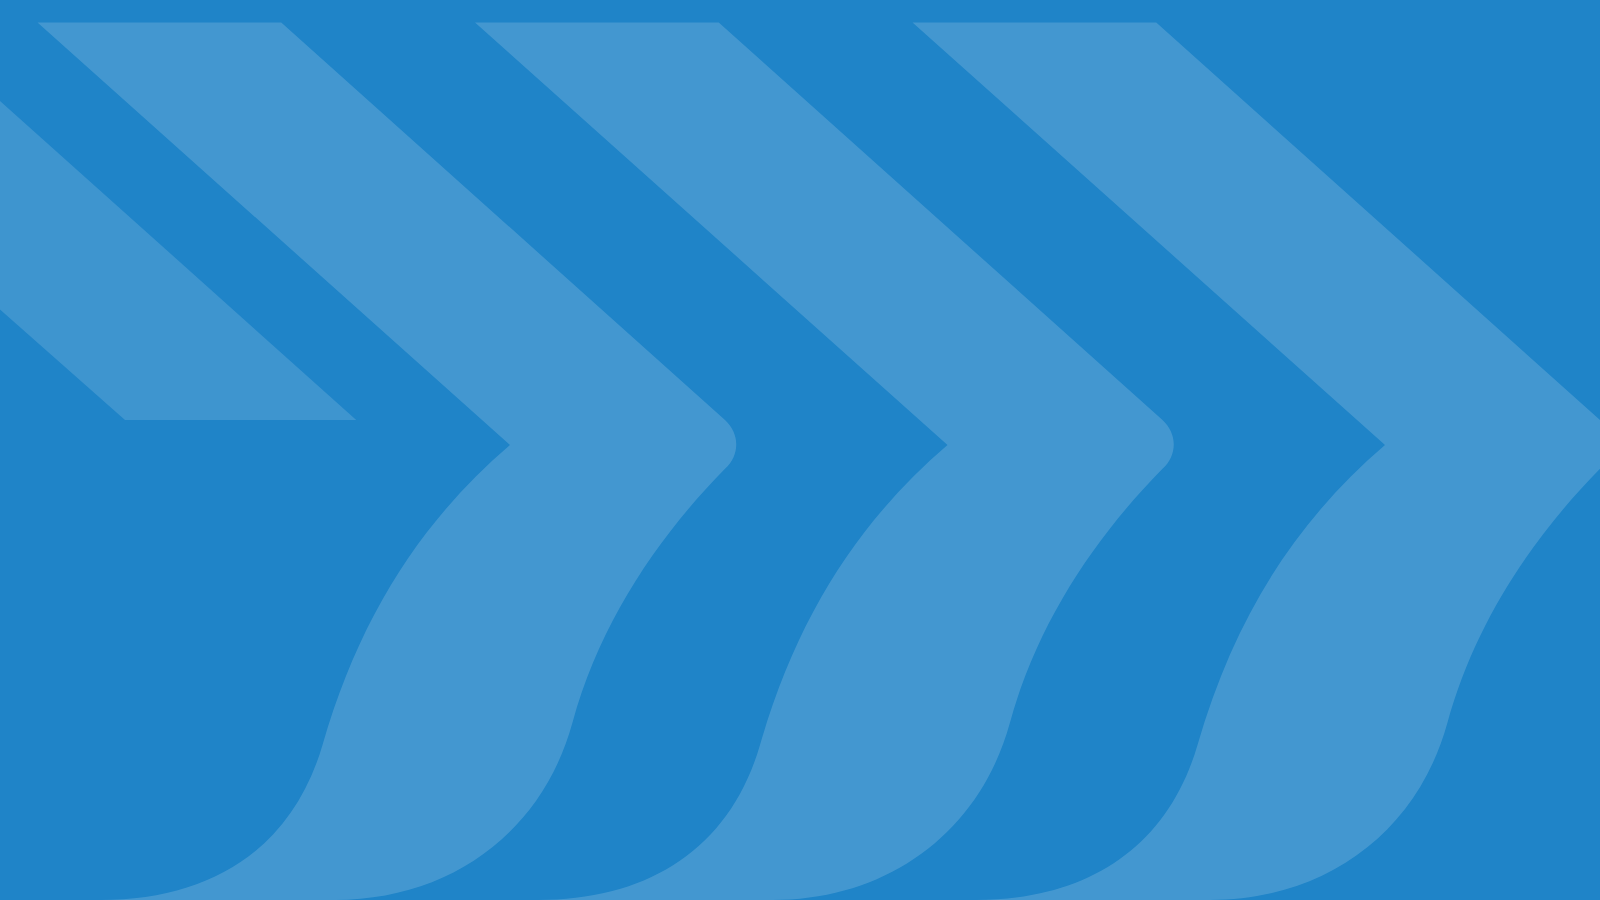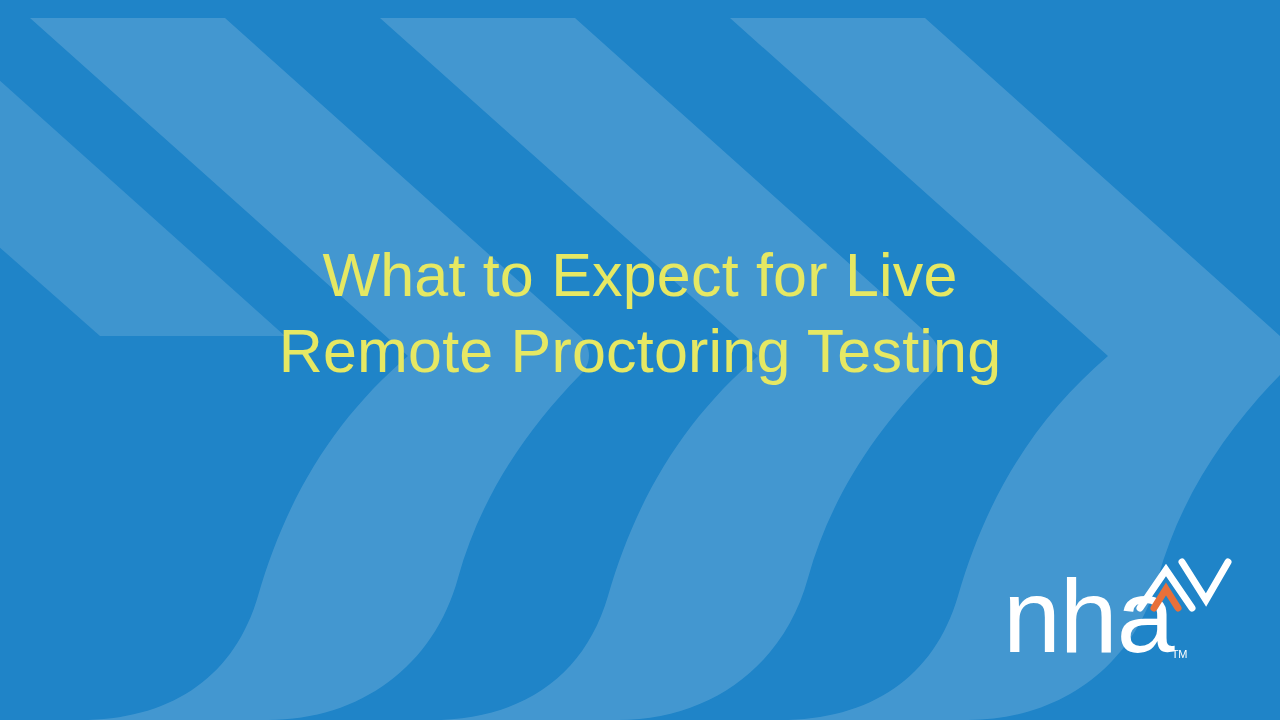--- a/index.html
+++ b/index.html
@@ -113,38 +113,15 @@
       <use href="#chev" transform="translate(330,248)"></use>
       <use href="#chev" transform="translate(680,248)"></use>
       <use href="#chev" transform="translate(1030,248)"></use>
     </g>
 
     <g fill="#ffffff" fill-opacity="0.14">
       <path d="M -260,18 L -70,18 L 285,336 L 100,336 Z"></path>
     </g>
   </svg>
 
-  <div class="title-block">
-    <span class="title-line">What to Expect for Live</span>
-    <span class="title-line">Remote Proctoring Testing</span>
-  </div>
 
-  <div class="logo">
-
-    <div class="wordmark-wrap">
-      <span class="wordmark">nha</span>
-      <span class="tm">TM</span>
-    </div>
-
-    <span class="logo-mark">
-      <svg width="96" height="58" viewBox="0 0 96 58" aria-hidden="true">
-
-        <path d="M4 52 L30 14 L56 52" fill="none" stroke="#ffffff" stroke-width="7" stroke-linecap="round" stroke-linejoin="miter"></path>
-
-        <path d="M46 6 L70 44 L92 6" fill="none" stroke="#ffffff" stroke-width="7" stroke-linecap="round" stroke-linejoin="miter"></path>
-
-        <path d="M18 52 L30 33 L42 52" fill="none" stroke="#e8703a" stroke-width="7" stroke-linecap="round" stroke-linejoin="miter"></path>
-      </svg>
-    </span>
-
-  </div>
 
 </div>
 
 </body></html>

